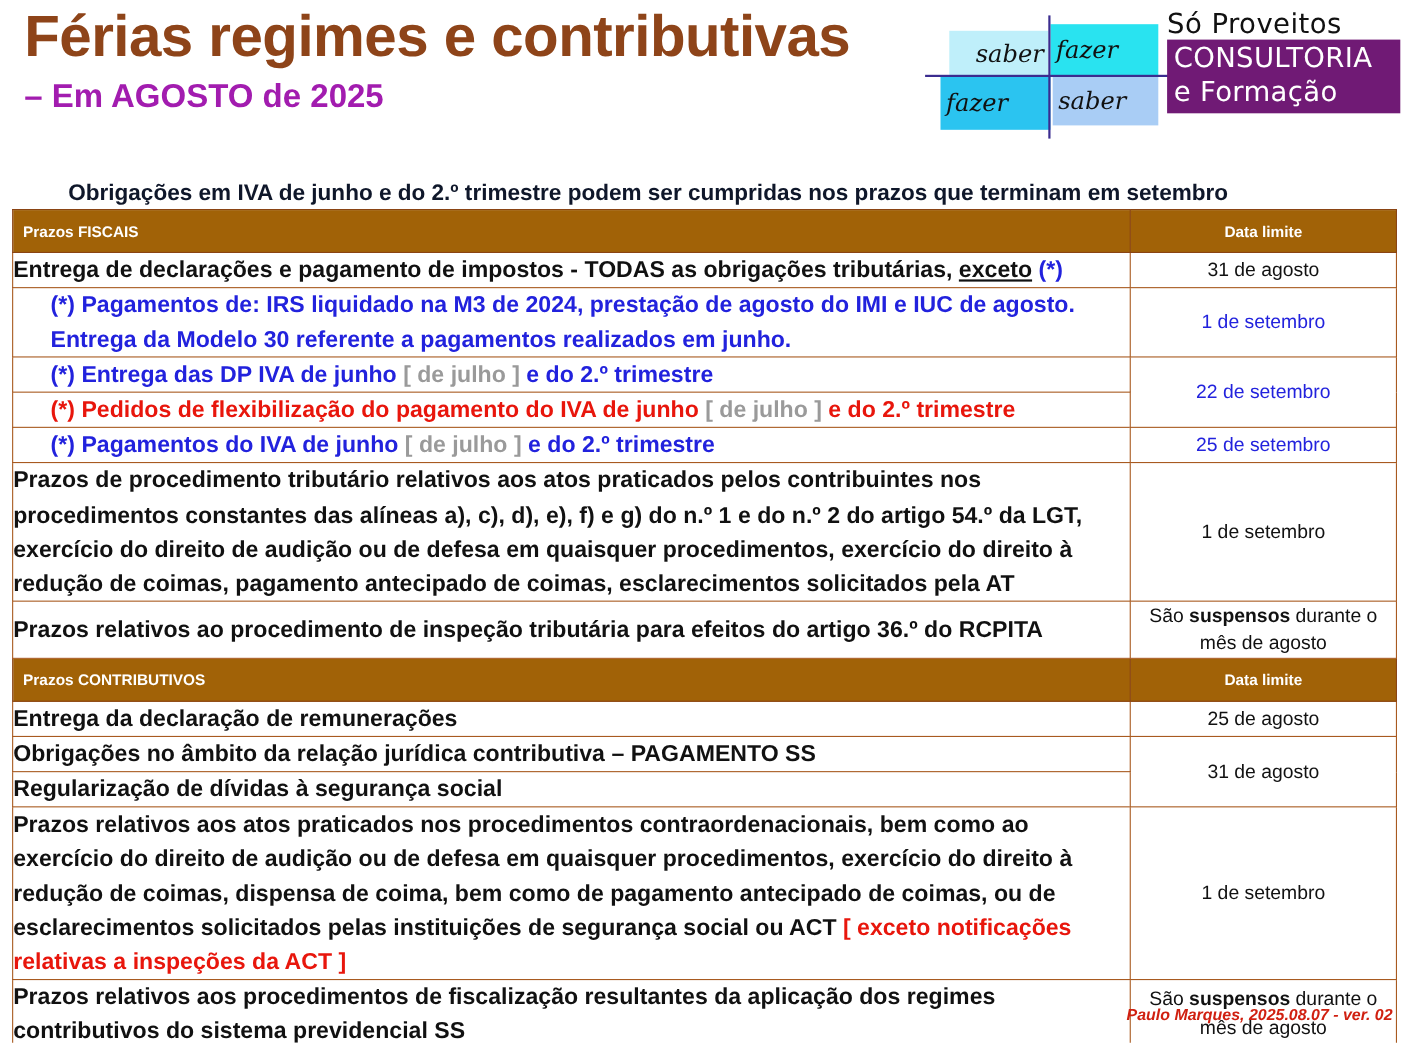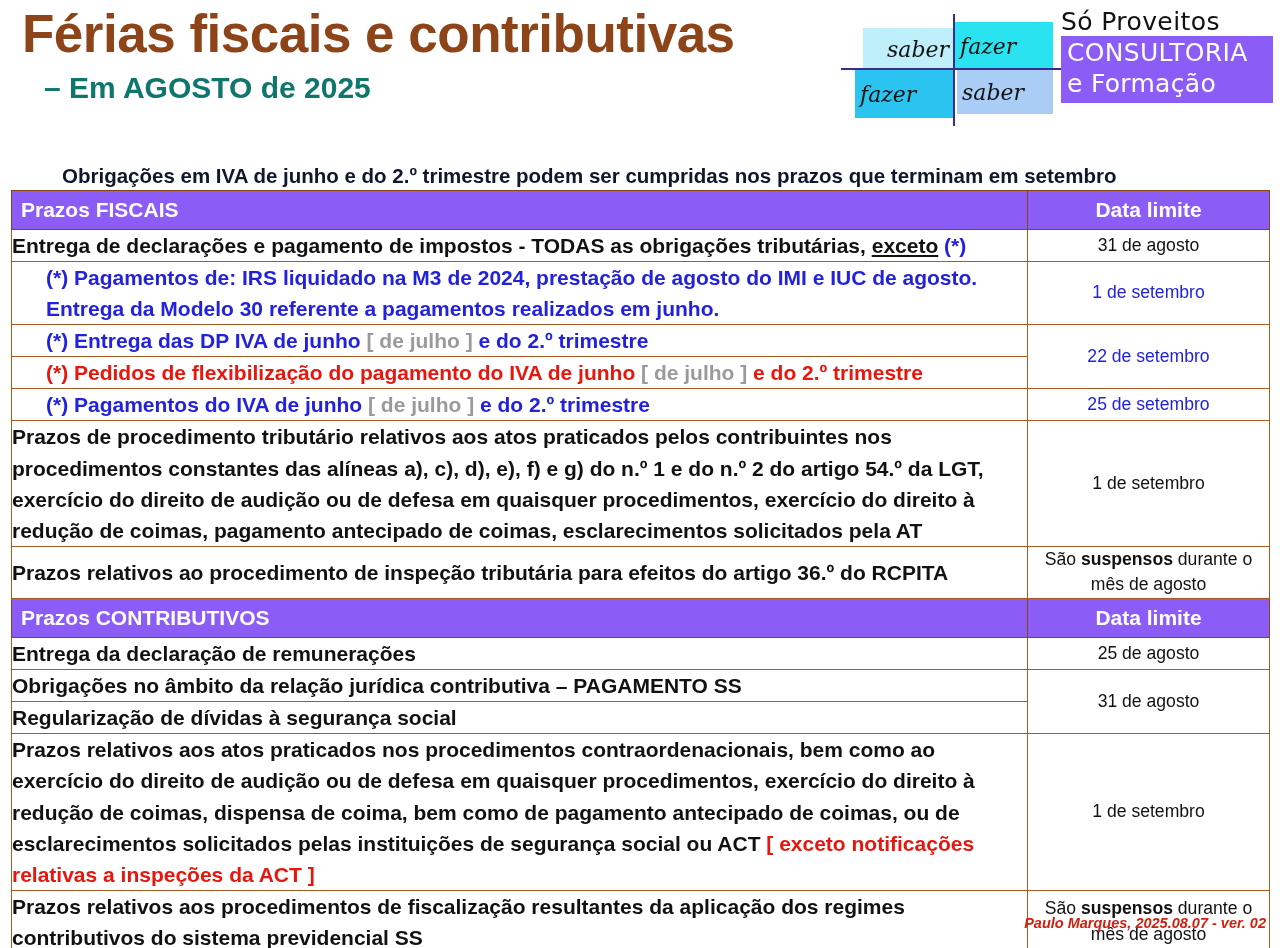--- a/index.html
+++ b/index.html
@@ -31,24 +31,23 @@
     font-size: 53px;
     font-weight: bold;
     color: #8E4419;
     letter-spacing: -0.5px;
     line-height: 1.06;
     white-space: nowrap;
   }
   .sub-title {
     font-size: 30px;
     font-weight: bold;
-    color: #0f766e;
+    color: #a21caf;
     margin-top: 9px;
     white-space: nowrap;
-    margin-left: 22px;
   }
 
   
   .logo {
     position: absolute;
     left: 855px;
     top: 8px;
     width: 420px;
     height: 128px;
   }
@@ -91,21 +90,21 @@
     width: 212px;
   }
   .logo-name {
     font-family: "DejaVu Sans", sans-serif;
     font-size: 25px;
     color: #111111;
     line-height: 1.08;
     letter-spacing: 0.4px;
   }
   .logo-band {
-    background: #8b5cf6;
+    background: #701a75;
     color: #FFFFFF;
     font-family: "DejaVu Sans", sans-serif;
     font-size: 25px;
     line-height: 1.22;
     padding: 2px 6px 4px 6px;
     margin-top: 1px;
     letter-spacing: 0.3px;
   }
 
   .notice {
@@ -131,23 +130,23 @@
   }
   .tbl td, .tbl th {
     border: 1.6px solid #A85A20;
     padding: 0;
     vertical-align: middle;
   }
   .col-desc { width: 1016px; }
   .col-date { width: 242px; }
 
   .sec-head td {
-    background: #8b5cf6;
+    background: #a16207;
     color: #FFFFFF;
-    font-size: 21px;
+    font-size: 14px;
     font-weight: bold;
     height: 38px;
     border-color: #8A4413;
   }
   .sec-head .h-left  { padding-left: 9px; text-align: left; }
   .sec-head .h-right { text-align: center; }
 
   .cell {
     padding: 4px 7px 5px 7px;
     font-size: 21px;
@@ -180,21 +179,21 @@
     white-space: nowrap;
     margin-left: 30px;
   }
 </style>
 </head>
 <body>
 
 <div class="header">
 
   <div class="title-block">
-    <div class="main-title">Férias fiscais e contributivas</div>
+    <div class="main-title">Férias regimes e contributivas</div>
     <div class="sub-title">– Em AGOSTO de 2025</div>
   </div>
 
   <div class="logo">
     <div class="logo-mark">
       <div class="q q1">saber</div>
       <div class="q q2">fazer</div>
       <div class="q q3">fazer</div>
       <div class="q q4">saber</div>
       <div class="cross-v"></div>

